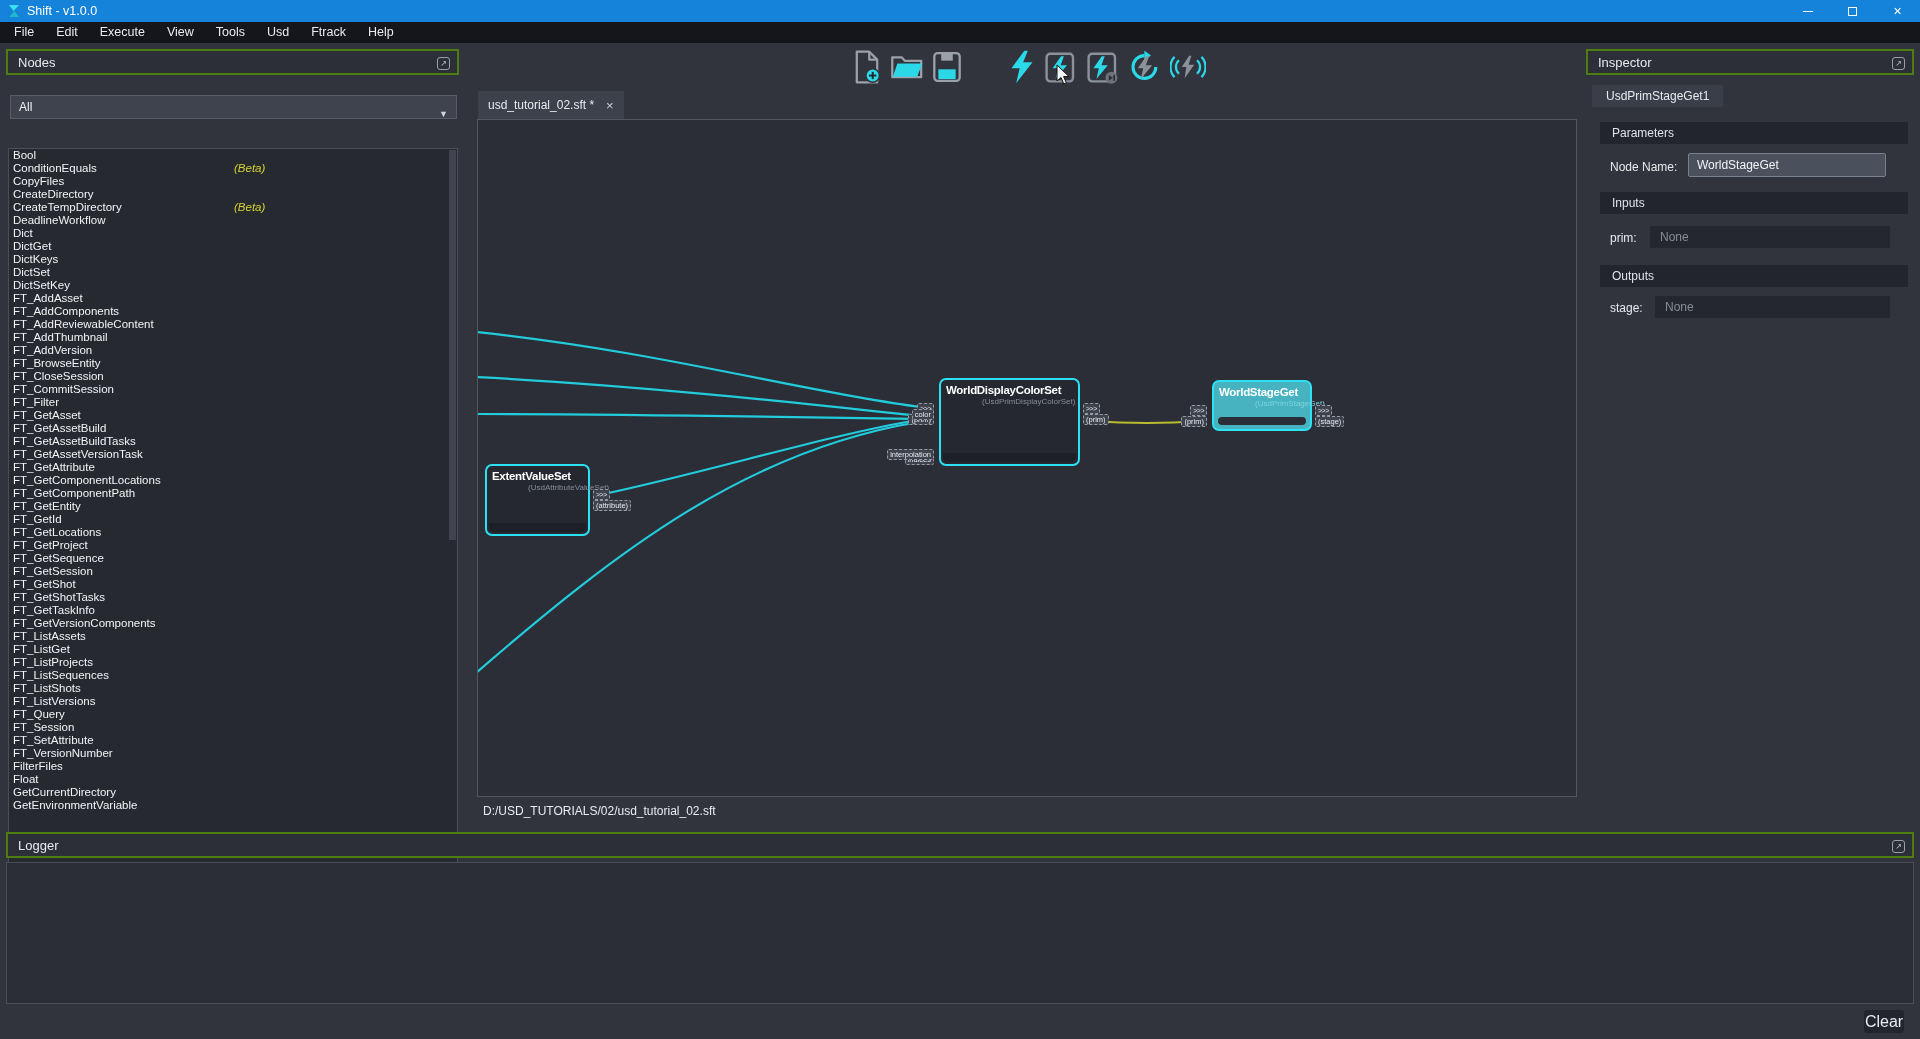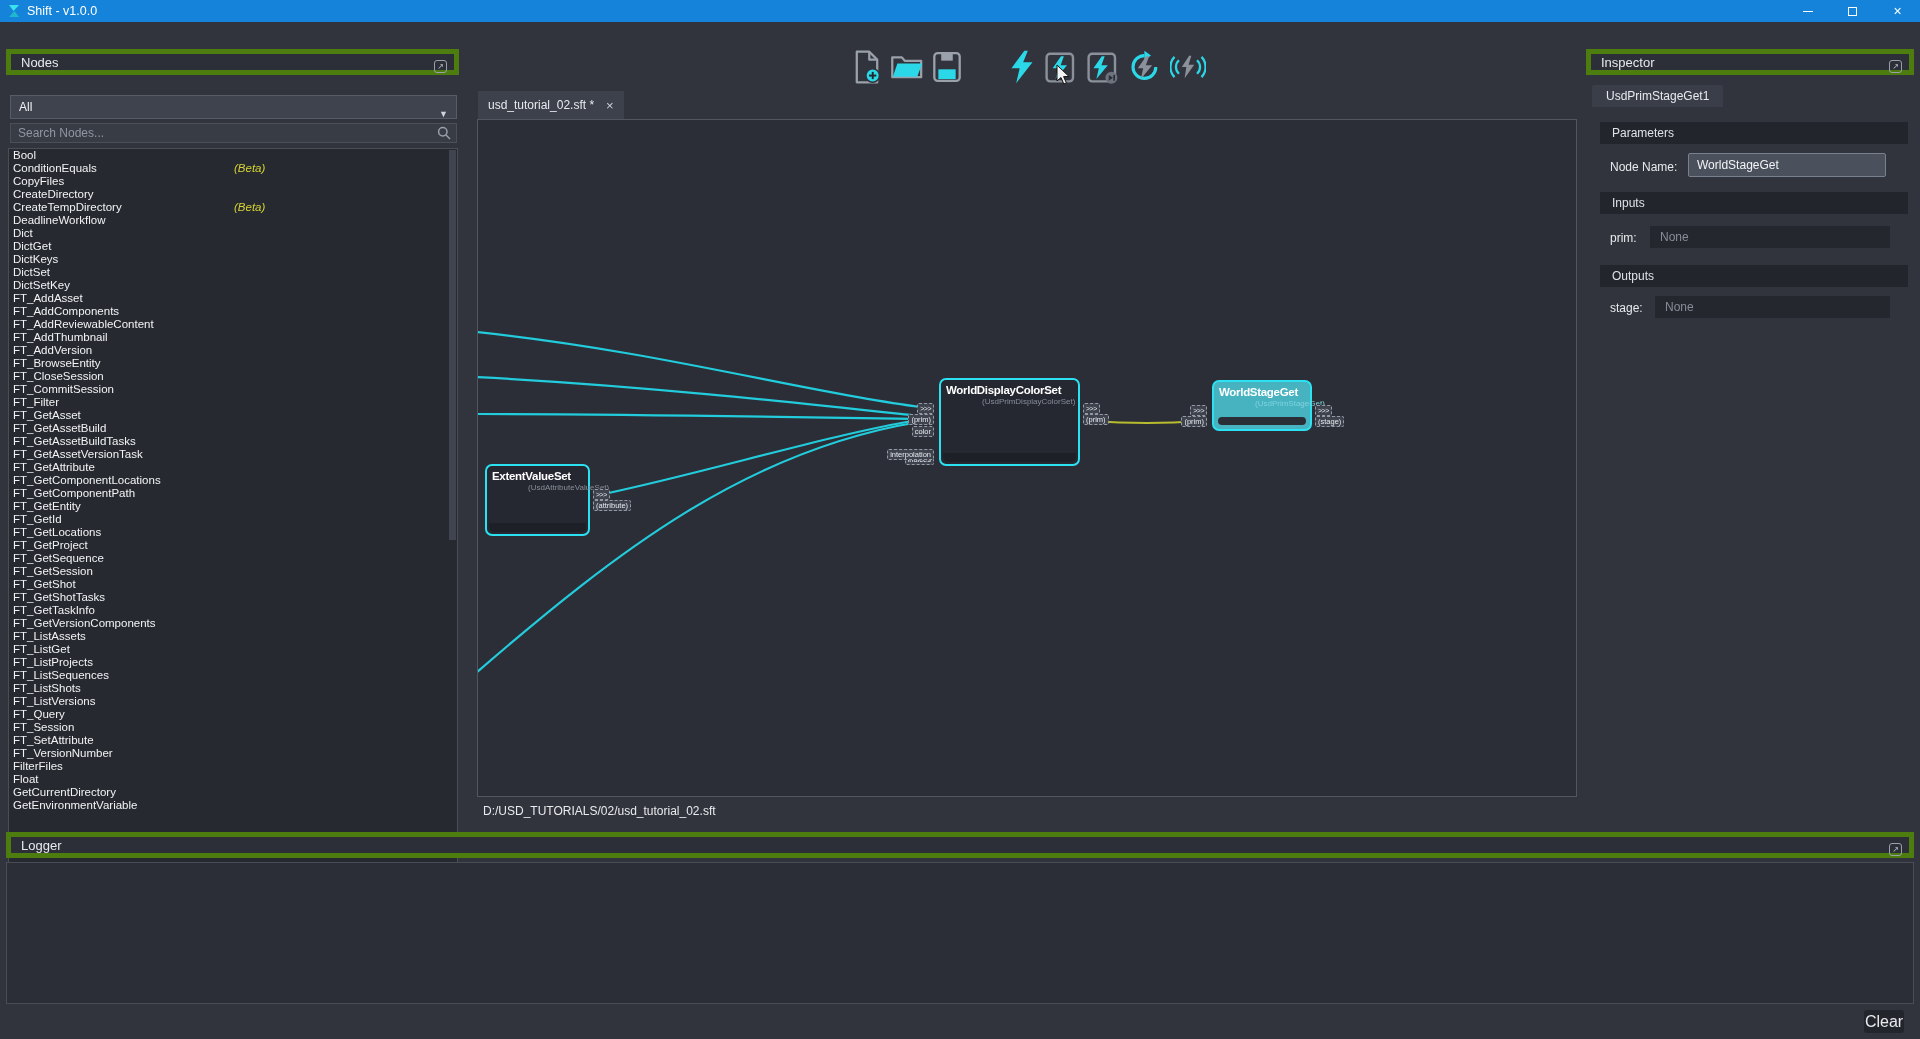--- a/index.html
+++ b/index.html
@@ -19,21 +19,21 @@
   .glyph-restore::before { content:""; position:absolute; right:0; top:0; width:7px; height:7px; border:1px solid #fff; }
   .glyph-restore::after  { content:""; position:absolute; left:0; bottom:0; width:7px; height:7px; border:1px solid #fff; background:#1583d9; }
   .glyph-close { font-size:14px; line-height:14px; color:#fff; }
 
   
   .menubar { position:absolute; left:0; top:22px; width:1920px; height:21px;
              background:#14161b; display:flex; align-items:center; padding-left:3px; }
   .menu-item { color:#e9ebef; font-size:12.5px; padding:0 11px; height:21px; line-height:21px; }
 
   
-  .panel-header { position:absolute; height:26px; background:#2c2f37; border:5px solid #4d7c0f;
+  .panel-header { position:absolute; height:26px; background:#2c2f37; border:2px solid #4d7c0f;
                   color:#e7e9ed; font-size:13px; display:flex; align-items:center; padding:0 10px; }
   .expand-box { position:absolute; right:7px; top:6px; width:13px; height:13px; border:1px solid #9aa0ab;
                 border-radius:3px; color:#b9bec7; font-size:8px; line-height:11px; text-align:center; }
 
   
   .nodes-header { left:6px; top:49px; width:453px; }
   .nodes-filter { position:absolute; left:10px; top:95px; width:447px; height:24px; background:#3f434d;
                   border:1px solid #565b65; color:#f0f2f5; font-size:12px; line-height:22px; padding:0 8px; }
   .nodes-filter .chev { position:absolute; right:8px; top:7px; font-size:9px; color:#cfd3da; }
   .nodes-search { position:absolute; left:10px; top:123px; width:447px; height:20px; background:#383c45;
@@ -111,35 +111,38 @@
         </div>
       <div class="wbtn">
           <span class="glyph-restore"></span>
         </div>
       <div class="wbtn">
           <span class="glyph-close">×</span>
         </div>
     </div>
   </div>
 
+  <div class="menubar">
+      <div class="menu-item">File</div>
+      <div class="menu-item">Edit</div>
+      <div class="menu-item">Execute</div>
+      <div class="menu-item">View</div>
+      <div class="menu-item">Tools</div>
+      <div class="menu-item">Usd</div>
+      <div class="menu-item">Ftrack</div>
+      <div class="menu-item">Help</div>
+    </div>
 
   <div class="panel-header nodes-header">
     <span>Nodes</span>
     <span class="expand-box">↗</span>
   </div>
   <div class="nodes-filter">
     <span>All</span>
     <span class="chev">▼</span>
-  </div>
-  <div class="nodes-search">
-    <input type="text" placeholder="Search Nodes..." style="">
-    <svg width="14" height="14" viewBox="0 0 14 14">
-      <circle cx="5.8" cy="5.8" r="4.2" fill="none" stroke="#98a0ac" stroke-width="1.5"></circle>
-      <line x1="9" y1="9" x2="13" y2="13" stroke="#98a0ac" stroke-width="1.5"></line>
-    </svg>
   </div>
   <div class="nodes-list">
     <div id="list-rows">
         <div class="list-row"><span>Bool</span></div>
         <div class="list-row"><span>ConditionEquals</span><span class="beta">(Beta)</span></div>
         <div class="list-row"><span>CopyFiles</span></div>
         <div class="list-row"><span>CreateDirectory</span></div>
         <div class="list-row"><span>CreateTempDirectory</span><span class="beta">(Beta)</span></div>
         <div class="list-row"><span>DeadlineWorkflow</span></div>
         <div class="list-row"><span>Dict</span></div>
@@ -263,21 +266,21 @@
         </div>
         <div class="gport marker" style="left: 115px; top: 369px;">&gt;&gt;&gt;</div>
         <div class="gport" style="left: 115px; top: 380px;">(attribute)</div>
         <div class="gnode" style="left: 461px; top: 258px; width: 141px; height: 88px;">
           <div class="ntitle">WorldDisplayColorSet</div>
           <div class="nsub">(UsdPrimDisplayColorSet)</div>
           <div class="nfooter"></div>
         </div>
         <div class="gport marker" style="right: 642px; top: 283px;">&gt;&gt;&gt;</div>
         <div class="gport" style="right: 642px; top: 294px;">(prim)</div>
-        <div class="gport" style="right: 642px; top: 306px; margin-left: 35px;">color</div>
+        <div class="gport" style="right: 642px; top: 289px; margin-left: 35px;">color</div>
         <div class="gport" style="right: 642px; top: 334px;">indices</div>
         <div class="gport" style="right: 642px; top: 328.8px;">interpolation</div>
         <div class="gport marker" style="left: 605px; top: 283px;">&gt;&gt;&gt;</div>
         <div class="gport" style="left: 605px; top: 294px;">(prim)</div>
         <div class="gnode selected" style="left: 734px; top: 260px; width: 100px; height: 51px;">
           <div class="ntitle">WorldStageGet</div>
           <div class="nsub">(UsdPrimStageGet)</div>
           <div class="nfooter"></div>
         </div>
         <div class="gport marker" style="right: 369px; top: 285px;">&gt;&gt;&gt;</div>

